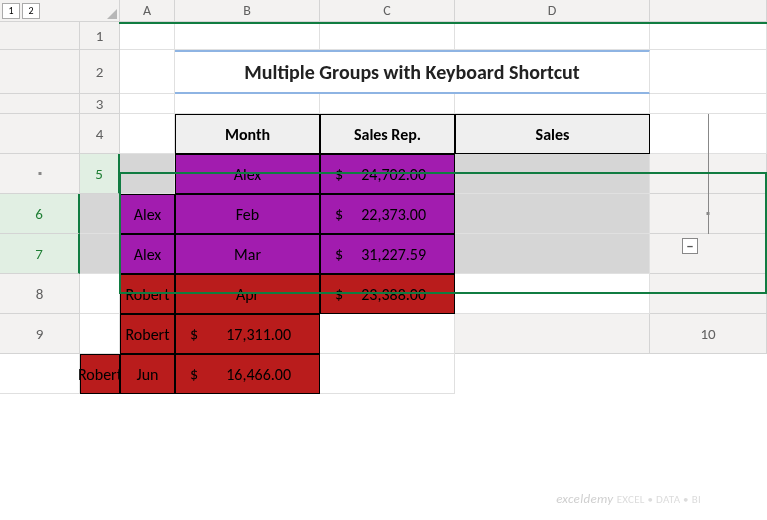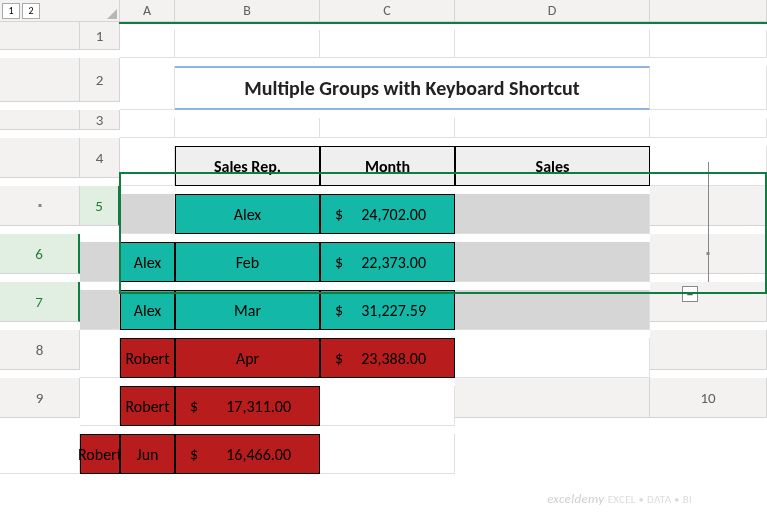--- a/index.html
+++ b/index.html
@@ -23,44 +23,44 @@
   .corner::after {
     content: ""; position: absolute; right: 2px; bottom: 2px;
     border-style: solid; border-width: 0 0 10px 10px; border-color: transparent transparent #b7b7b7 transparent;
   }
   .row-header {
     background: #f3f2f1; border-right: 1px solid #d4d4d4; border-bottom: 1px solid #d4d4d4;
     display: flex; align-items: center; justify-content: center; font-size: 15px; color: #616161;
   }
   .row-header.sel { background: #e1efe3; color: #1e7e34; border-right: 2px solid #107c41; }
   .outline-col { background: #f3f2f1; border-right: 1px solid #d4d4d4; border-bottom: 1px solid #d4d4d4; position: relative; }
-  .cell { border-right: 1px solid #e0e0e0; border-bottom: 1px solid #e0e0e0; display: flex; align-items: center; padding: 0 6px; font-size: 16px; position: relative; margin-top: 8px; }
+  .cell { border-right: 1px solid #e0e0e0; border-bottom: 1px solid #e0e0e0; display: flex; align-items: center; padding: 0 6px; font-size: 16px; position: relative; }
   .row1 { height: 28px; }
   .row2 { height: 44px; }
   .row3 { height: 20px; }
   .row4 { height: 40px; }
   .rowd { height: 40px; }
   .title-cell {
     font-weight: bold; font-size: 20px; color: #222; justify-content: center;
     border-top: 2px solid #8eb4e3; border-bottom: 2px solid #8eb4e3;
   }
   .th { background: #efefef; font-weight: bold; justify-content: center; border: 1px solid #000; font-size: 16px; }
   .td { background: #b91c1c; border: 1px solid #000; justify-content: center; }
   .td.sales { justify-content: space-between; padding: 0 28px 0 14px; }
-  .td.sel { background: #14b8a6; }
+  .td.sel { background: #a21caf; }
   .trail.sel { background: #d6d6d6; border-bottom: 1px solid #e0e0e0; }
   .green-sel-rect {
     position: absolute; border: 2px solid #107c41;
     left: 119px; top: 172px; width: 648px; height: 122px; pointer-events: none; z-index: 20;
   }
   .green-col-line {
     position: absolute; border-top: 2px solid #107c41;
     left: 119px; top: 22px; width: 648px; pointer-events: none; z-index: 20;
   }
-  .watermark { position: absolute; right: 75px; bottom: 14px; font-size: 13px; font-style: italic; color: #cfcfcf; letter-spacing: .3px; pointer-events: none; }
+  .watermark { position: absolute; right: 66px; bottom: 14px; font-size: 13px; font-style: italic; color: #cfcfcf; letter-spacing: .3px; pointer-events: none; }
   .group-line { position: absolute; left: 50%; width: 1px; background: #888; }
   .group-dot { position: absolute; left: 50%; transform: translateX(-50%); width: 3px; height: 3px; background: #888; }
   .collapse-btn { position: absolute; width: 16px; height: 16px; border: 1px solid #888; background: #fff; display: flex; align-items: center; justify-content: center; font-size: 14px; font-weight: bold; color: #555; cursor: pointer; }
 </style>
 </head>
 <body>
 
 <div class="grid">
   <div class="outline-header" style="grid-column:1/2;">
     <div class="level-btn">1</div>
@@ -91,22 +91,22 @@
   <div class="row-header row3">3</div>
   <div class="cell row3"></div>
   <div class="cell row3"></div>
   <div class="cell row3"></div>
   <div class="cell row3"></div>
   <div class="cell row3"></div>
 
   <div class="outline-col row4"></div>
   <div class="row-header row4">4</div>
   <div class="cell row4"></div>
+  <div class="cell row4 th">Month</div>
   <div class="cell row4 th">Sales Rep.</div>
-  <div class="cell row4 th">Month</div>
   <div class="cell row4 th">Sales</div>
   <div class="cell row4"></div>
 
   <div class="outline-col rowd">
     <div class="group-dot" style="top:18px;"></div>
   </div>
   <div class="row-header rowd sel">5</div>
   <div class="cell rowd trail sel"></div>
   <div class="cell rowd td sel">Alex</div>
   <div class="cell rowd td sel sales">

